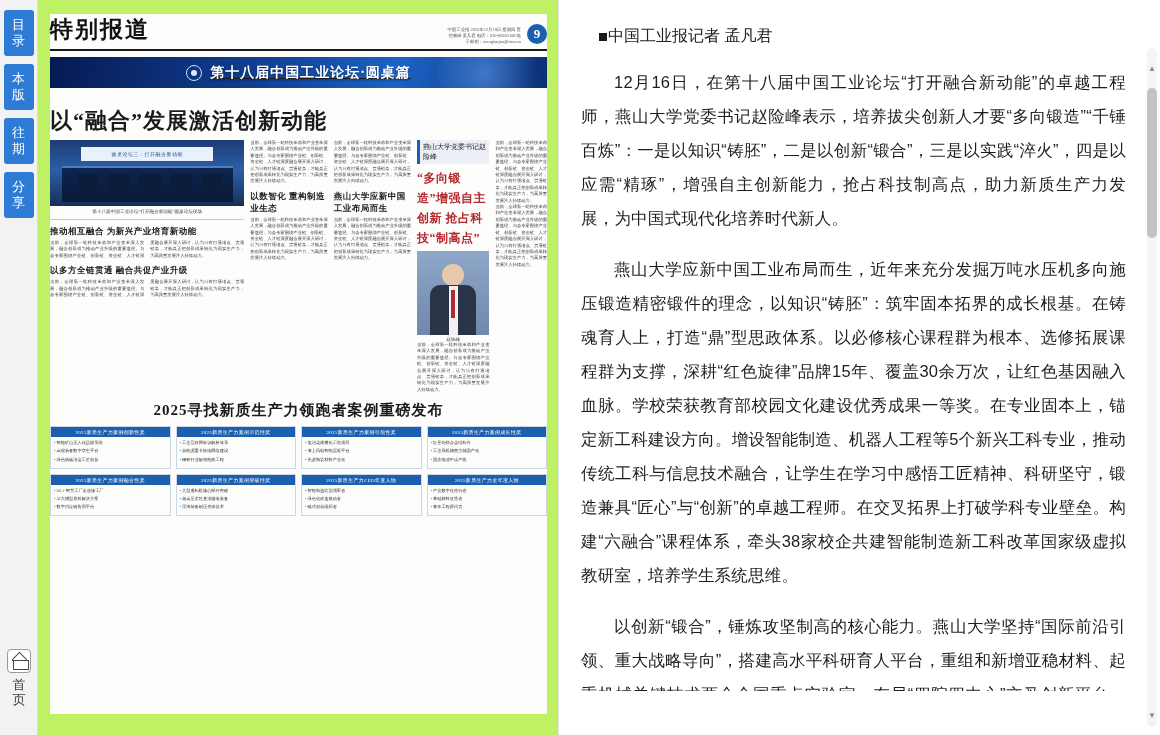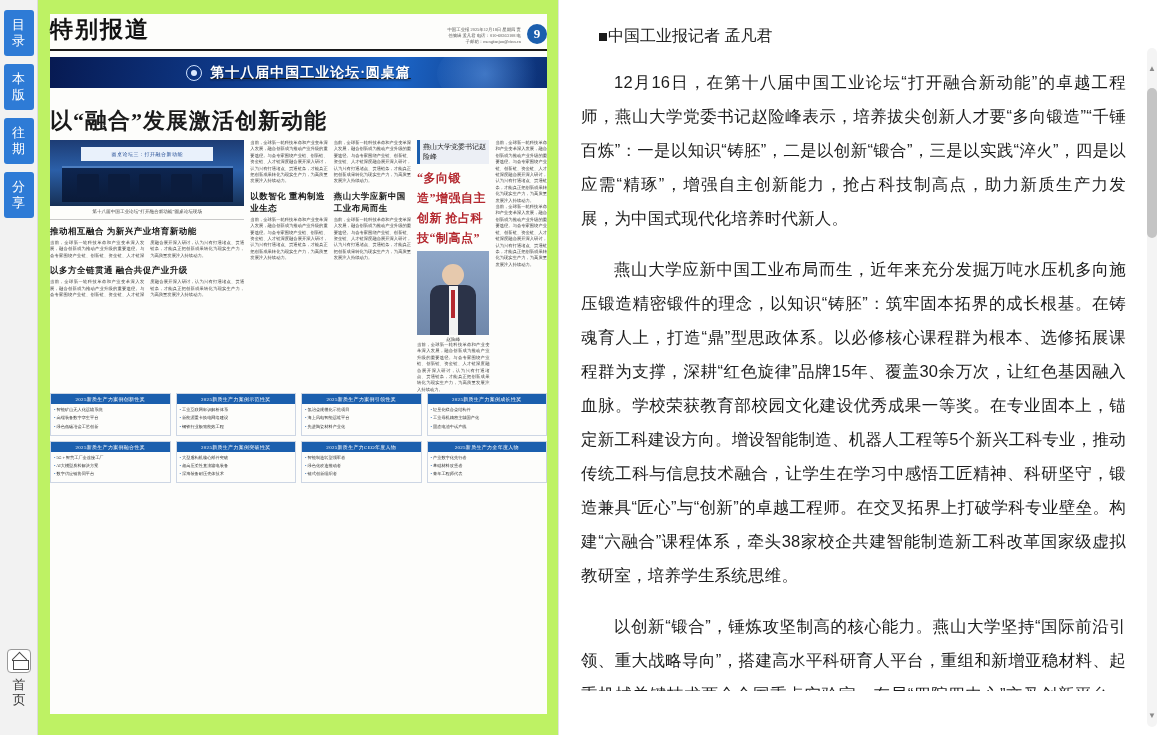--- a/index.html
+++ b/index.html
@@ -420,20 +420,21 @@
           <div class="tiny">当前，全球新一轮科技革命和产业变革深入发展，融合创新成为推动产业升级的重要途径。与会专家围绕产业链、创新链、资金链、人才链深度融合展开深入研讨，认为只有打通堵点、贯通链条，才能真正把创新成果转化为现实生产力，为高质量发展注入持续动力。</div>
         </div>
 
         <div class="np-col np-col5">
           <div class="tiny">当前，全球新一轮科技革命和产业变革深入发展，融合创新成为推动产业升级的重要途径。与会专家围绕产业链、创新链、资金链、人才链深度融合展开深入研讨，认为只有打通堵点、贯通链条，才能真正把创新成果转化为现实生产力，为高质量发展注入持续动力。</div>
           <div class="tiny">当前，全球新一轮科技革命和产业变革深入发展，融合创新成为推动产业升级的重要途径。与会专家围绕产业链、创新链、资金链、人才链深度融合展开深入研讨，认为只有打通堵点、贯通链条，才能真正把创新成果转化为现实生产力，为高质量发展注入持续动力。</div>
         </div>
 
       </div>
 
+      <div class="np-award-title">2025寻找新质生产力领跑者案例重磅发布</div>
 
       <div class="np-award-grid">
         <div class="np-award-col">
           <div class="np-card">
             <div class="np-card-h">2025新质生产力案例创新性奖</div>
             <div class="np-card-b">
               <div class="bullet">智能矿山无人化运输系统</div>
               <div class="bullet">高端装备数字孪生平台</div>
               <div class="bullet">绿色低碳冶金工艺创新</div>
             </div>

